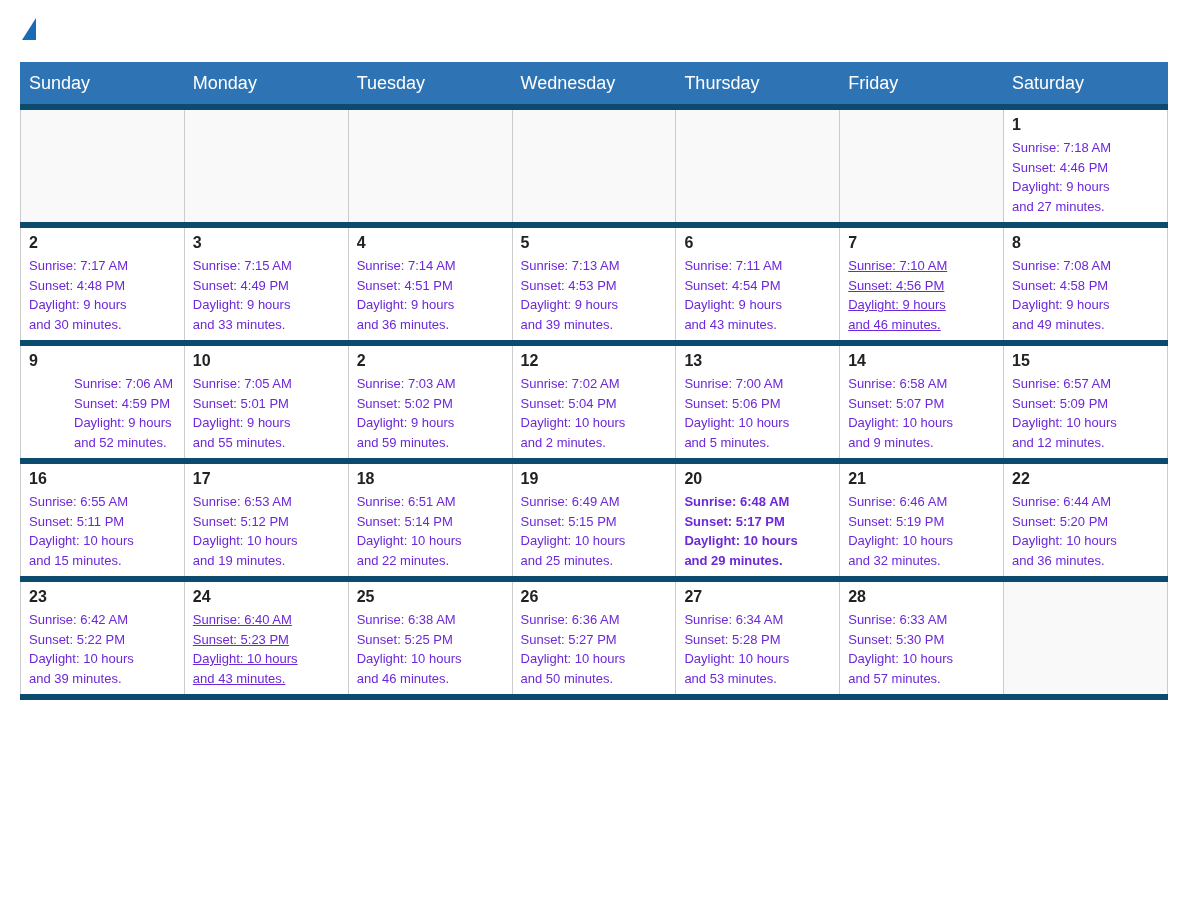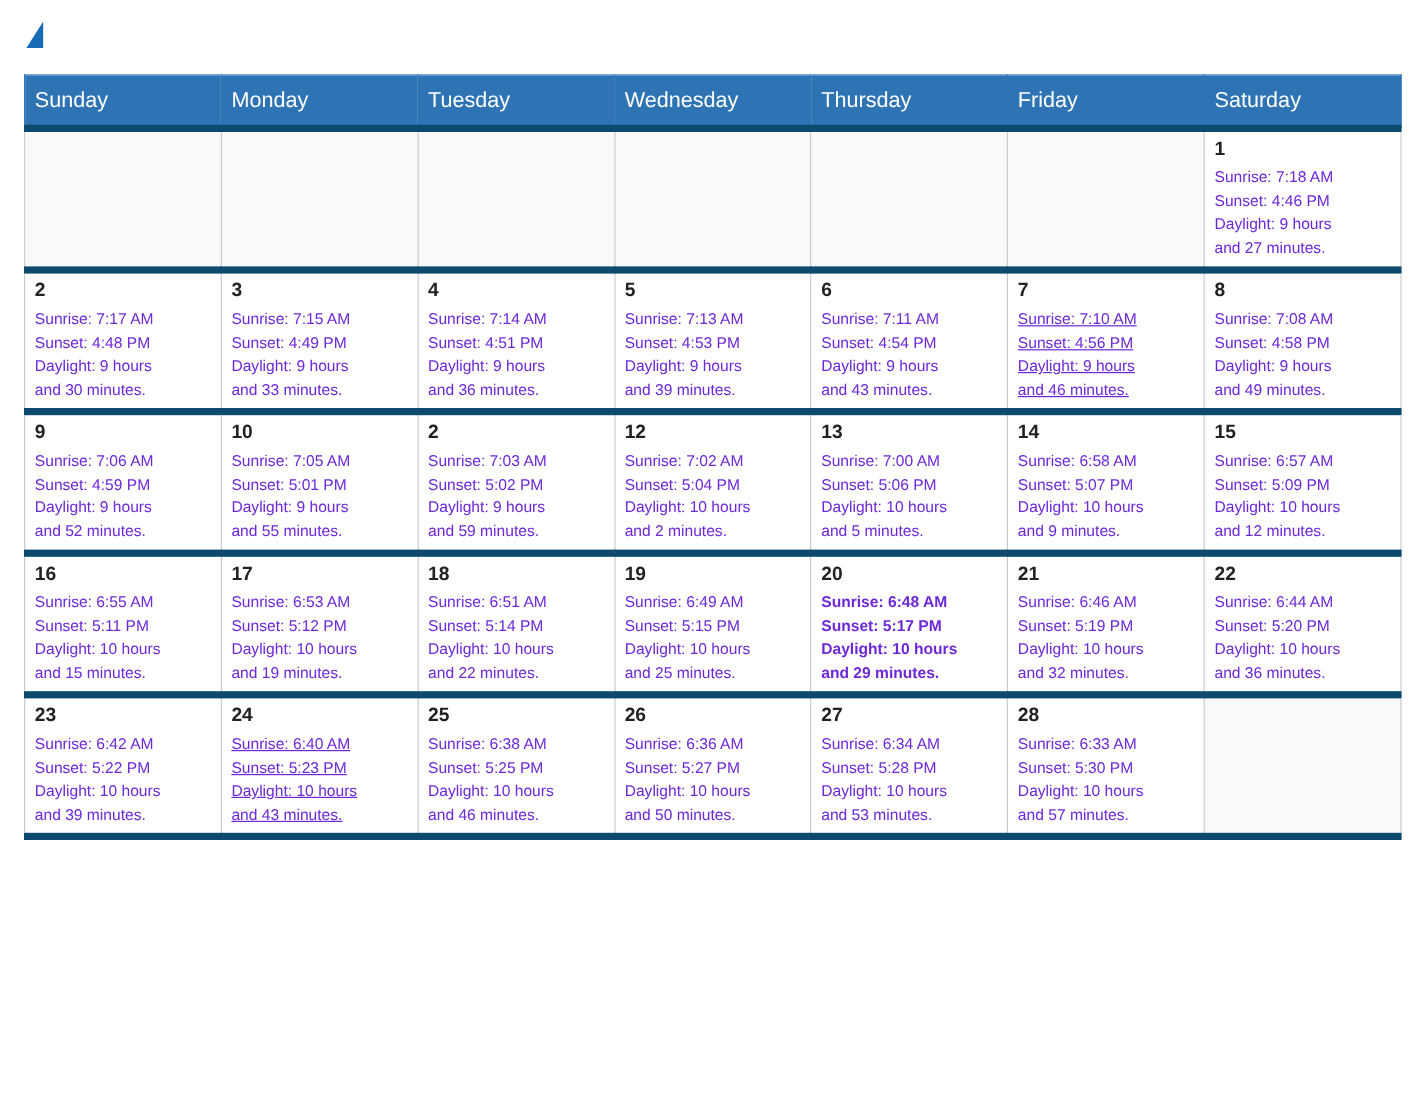--- a/index.html
+++ b/index.html
@@ -194,21 +194,21 @@
           <div class="day-number">8</div>
           <div class="day-info" style="white-space: pre-line;">Sunrise: 7:08 AM
 Sunset: 4:58 PM
 Daylight: 9 hours
 and 49 minutes.</div>
         </td>
       </tr>
       <tr class="row-week">
         <td>
           <div class="day-number">9</div>
-          <div class="day-info" style="white-space: pre-line;">Sunrise: 7:06 AM
+          <div class="day-info" style="white-space: pre-line; margin-left: 45px;">Sunrise: 7:06 AM
 Sunset: 4:59 PM
 Daylight: 9 hours
 and 52 minutes.</div>
         </td>
         <td>
           <div class="day-number">10</div>
           <div class="day-info" style="white-space: pre-line;">Sunrise: 7:05 AM
 Sunset: 5:01 PM
 Daylight: 9 hours
 and 55 minutes.</div>

